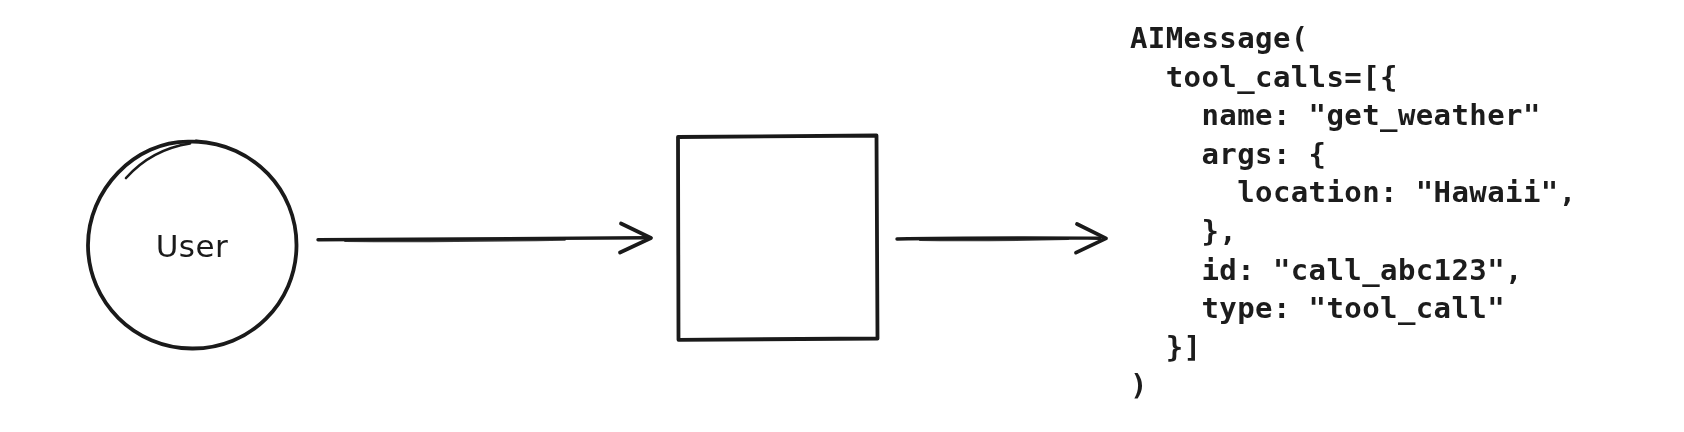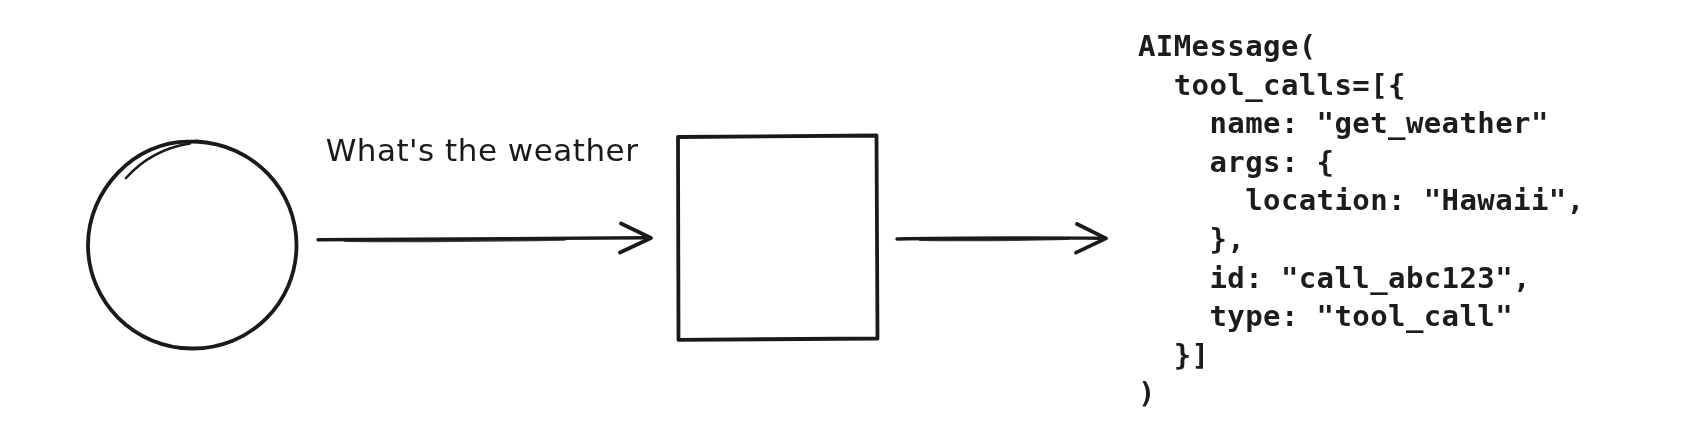--- a/index.html
+++ b/index.html
@@ -48,21 +48,21 @@
     color: #1a1a1a;
     font-size: 31px;
     line-height: 46px;
     text-align: center;
     letter-spacing: 0.5px;
   }
   .code-block {
     position: absolute;
     left: 1130px;
     top: 19px;
-    margin: 8px;
+    margin: 0;
     color: #1c1c1c;
     font-family: "DejaVu Sans Mono", "Liberation Mono", monospace;
     font-size: 29px;
     font-weight: bold;
     line-height: 38.6px;
     letter-spacing: 0.4px;
     white-space: pre;
   }
   .stroke {
     fill: none;
@@ -99,24 +99,24 @@
       <path class="stroke" stroke-width="2.4" opacity="0.9" d="M 700 136.6 L 860 135.9"></path>
     </g>
 
     <g>
       <path class="stroke" stroke-width="3.4" d="M 897 239 C 960 237.6, 1040 238, 1100 238.2"></path>
       <path class="stroke" stroke-width="2.2" opacity="0.85" d="M 920 240 C 980 240.6, 1030 239.8, 1068 239"></path>
       <path class="stroke" stroke-width="3.8" d="M 1077 224 L 1106 238.4 L 1076 252.6"></path>
     </g>
   </svg>
 
+  <div class="node-label label-user">User</div>
 
 
   <div class="arrow-caption">
-    <div>What's the weather</div>
   </div>
 
   <pre class="code-block">AIMessage(
   tool_calls=[{
     name: "get_weather"
     args: {
       location: "Hawaii",
     },
     id: "call_abc123",
     type: "tool_call"

